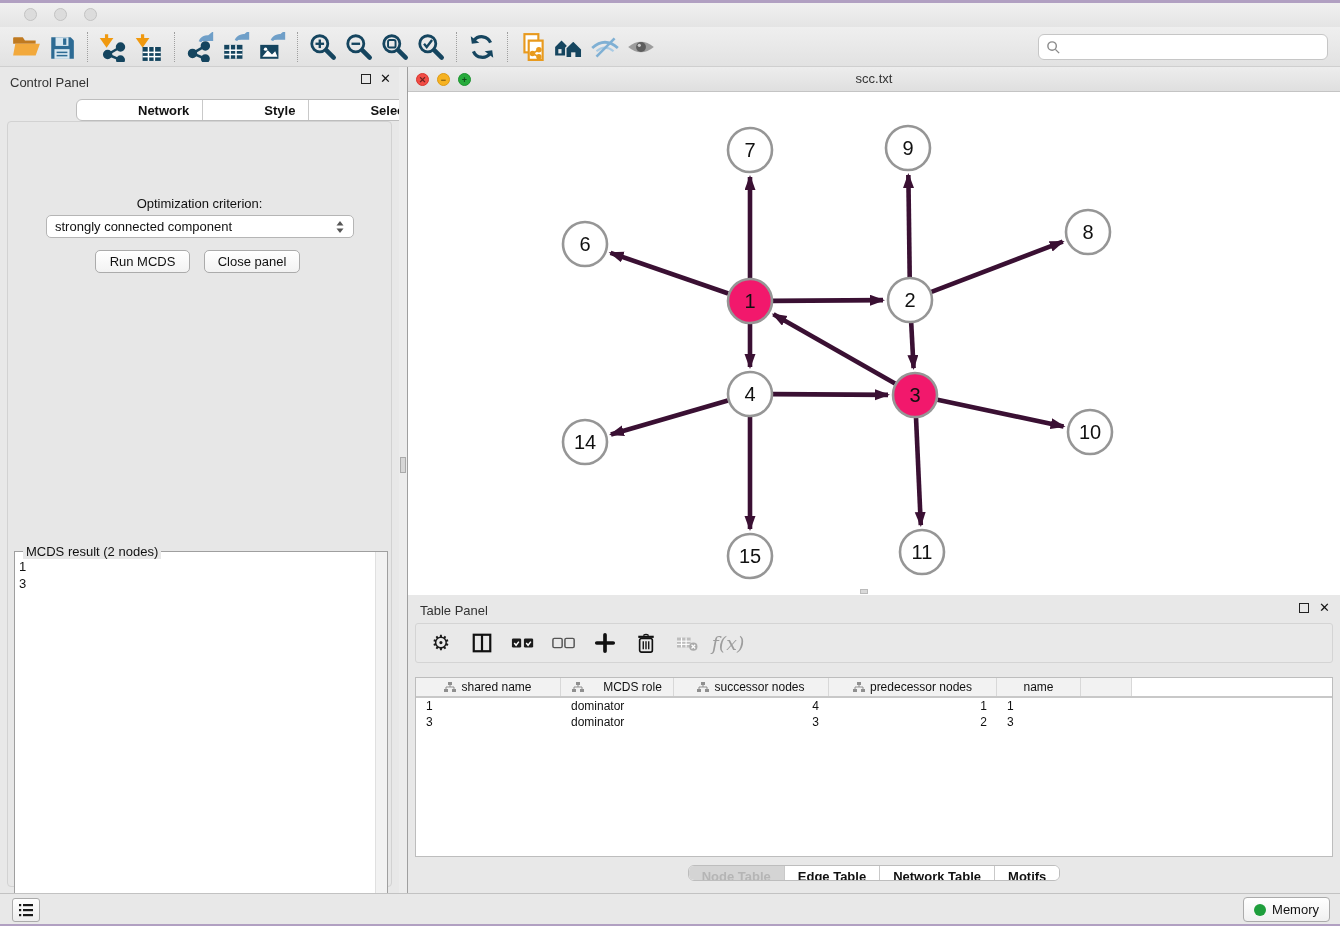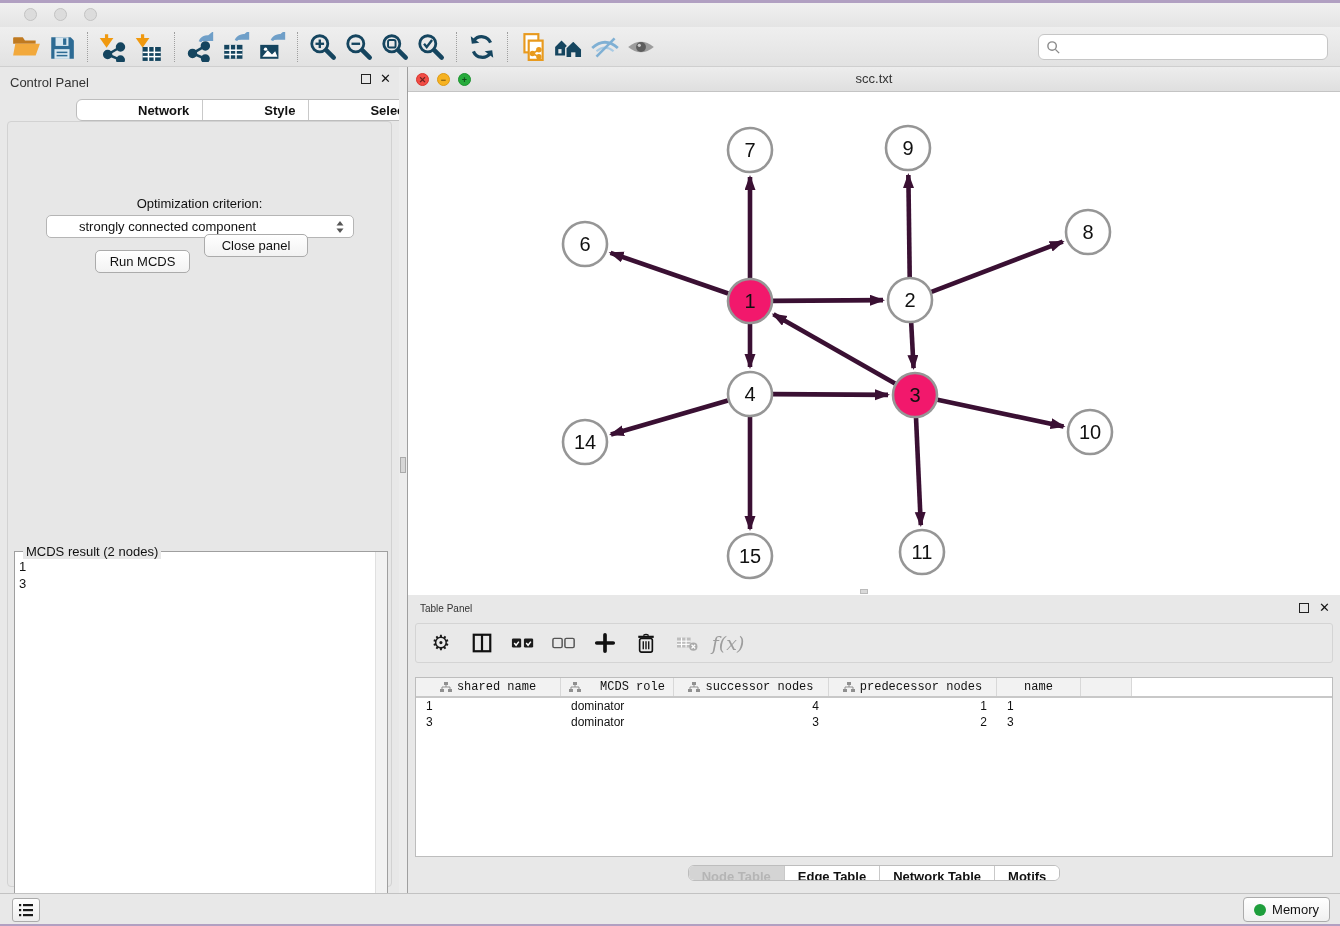--- a/index.html
+++ b/index.html
@@ -39,26 +39,26 @@
               background:#fff; border-right:1px solid #c9c9c9;margin-left:48px; }
   .seg .tab:last-child { border-right:none; }
   .seg .tab.active { background:#d8d8d8; color:#b4b4b4; }
 
   .cp-body { position:absolute; left:7px; right:7px; top:54px; bottom:6px;
              background:#e7e7e7; border:1px solid #d2d2d2; border-radius:4px; }
   .opt-label { position:absolute; left:0; right:0; top:74px; text-align:center; font-size:13px; color:#111; }
   .dropdown { position:absolute; left:38px; top:93px; width:308px; height:23px; background:#fff;
               border:1px solid #b5b5b5; border-radius:5px; display:flex; align-items:center;
               padding:0 8px; font-size:13px; color:#111; }
-  .dropdown .dd-text { flex:1;margin-left:24px; }
+  .dropdown .dd-text { flex:1; }
   .btn { position:absolute; height:23px; background:linear-gradient(#ffffff,#f2f2f2);
          border:1px solid #ababab; border-radius:5px; font-size:13px; color:#111;
          display:flex; align-items:center; justify-content:center; }
   .btn-run { left:87px; top:128px; width:95px; }
-  .btn-close { left:196px; top:112px; width:104px; }
+  .btn-close { left:196px; top:128px; width:96px; }
 
   .result-box { position:absolute; left:6px; top:429px; width:374px; height:382px;
                 border:1px solid #9f9f9f; background:#fff; }
   .result-legend { position:absolute; left:8px; top:-8px; background:#e7e7e7; padding:0 3px;
                    font-size:13px; color:#111; }
   .result-text { position:absolute; left:4px; top:6px; right:14px; bottom:4px;
                  font-size:13px; color:#111; white-space:pre; line-height:17px; overflow:hidden; }
   .result-scroll { position:absolute; right:0; top:0; bottom:0; width:12px; background:#f2f2f2; border-left:1px solid #e0e0e0; }
 
   
@@ -73,32 +73,32 @@
   .net-lights { position:absolute; left:8px; top:6px; display:flex; gap:8px; }
   .net-light { width:13px; height:13px; border-radius:50%; font-size:9px; font-weight:bold;
                display:flex; align-items:center; justify-content:center; color:rgba(0,0,0,.55); }
   .net-title { position:absolute; left:0; right:0; top:4px; text-align:center; font-size:13px; color:#333; }
   .net-canvas { position:absolute; left:0; top:25px; width:932px; height:497px; background:#fff; }
   .h-divider { position:absolute; left:0; bottom:0; width:932px; height:6px; background:#fff; }
   .h-handle { position:absolute; left:452px; top:0; width:8px; height:5px; background:#d9d9d9; border:1px solid #bbb; }
 
   
   .table-panel { position:absolute; left:408px; top:592px; width:932px; height:298px; background:#e8e8e8; }
-  .tp-head { position:absolute; left:12px; top:8px; font-size:10px; color:#333; }
+  .tp-head { position:absolute; left:12px; top:8px; font-size:13px; color:#333; }
   .tp-ctrls { position:absolute; right:10px; top:8px; display:flex; gap:10px; align-items:center; }
   .tp-toolbar { position:absolute; left:7px; right:7px; top:28px; height:40px;
                 background:#e9e9e9; border:1px solid #d4d4d4; border-radius:3px;
                 display:flex; align-items:center; padding-left:12px; gap:15px; }
   .tp-tbicon { width:26px; height:28px; display:flex; align-items:center; justify-content:center; }
   .gear-glyph { font-family:"DejaVu Sans",sans-serif; font-size:21px; color:#1a1a1a; line-height:22px; }
   .fx-glyph { font-family:"DejaVu Serif",serif; font-style:italic; font-size:19px; color:#9d9d9d; }
 
   .data-table { position:absolute; left:7px; right:7px; top:82px; height:180px;
                 background:#fff; border:1px solid #bdbdbd; overflow:hidden; }
-  .thead { display:flex; height:20px; border-bottom:2px solid #c8c8c8; background:#fff;font-family:Liberation Mono, monospace; }
+  .thead { display:flex; height:20px; border-bottom:2px solid #c8c8c8; background:#fff; }
   .th { background:#f2f2f2; border-right:1px solid #d8d8d8; display:flex; align-items:center;
         justify-content:center; gap:5px; font-size:12px; color:#111; }
   .th.blank { background:#f2f2f2; }
   .tr { display:flex; height:16px; }
   .td { font-size:12px; color:#111; padding:0 10px; line-height:16px; overflow:hidden; }
 
   .tp-tabs { position:absolute; left:0; right:0; top:270px; display:flex; justify-content:center; }
   .tp-seg { display:flex; height:16px; border:1px solid #bdbdbd; border-radius:6px; overflow:hidden; background:#fff; }
   .tp-seg .tab { padding:0 13px; line-height:21px; font-size:13px; font-weight:bold; color:#111;
                  background:#fff; border-right:1px solid #c9c9c9; }

